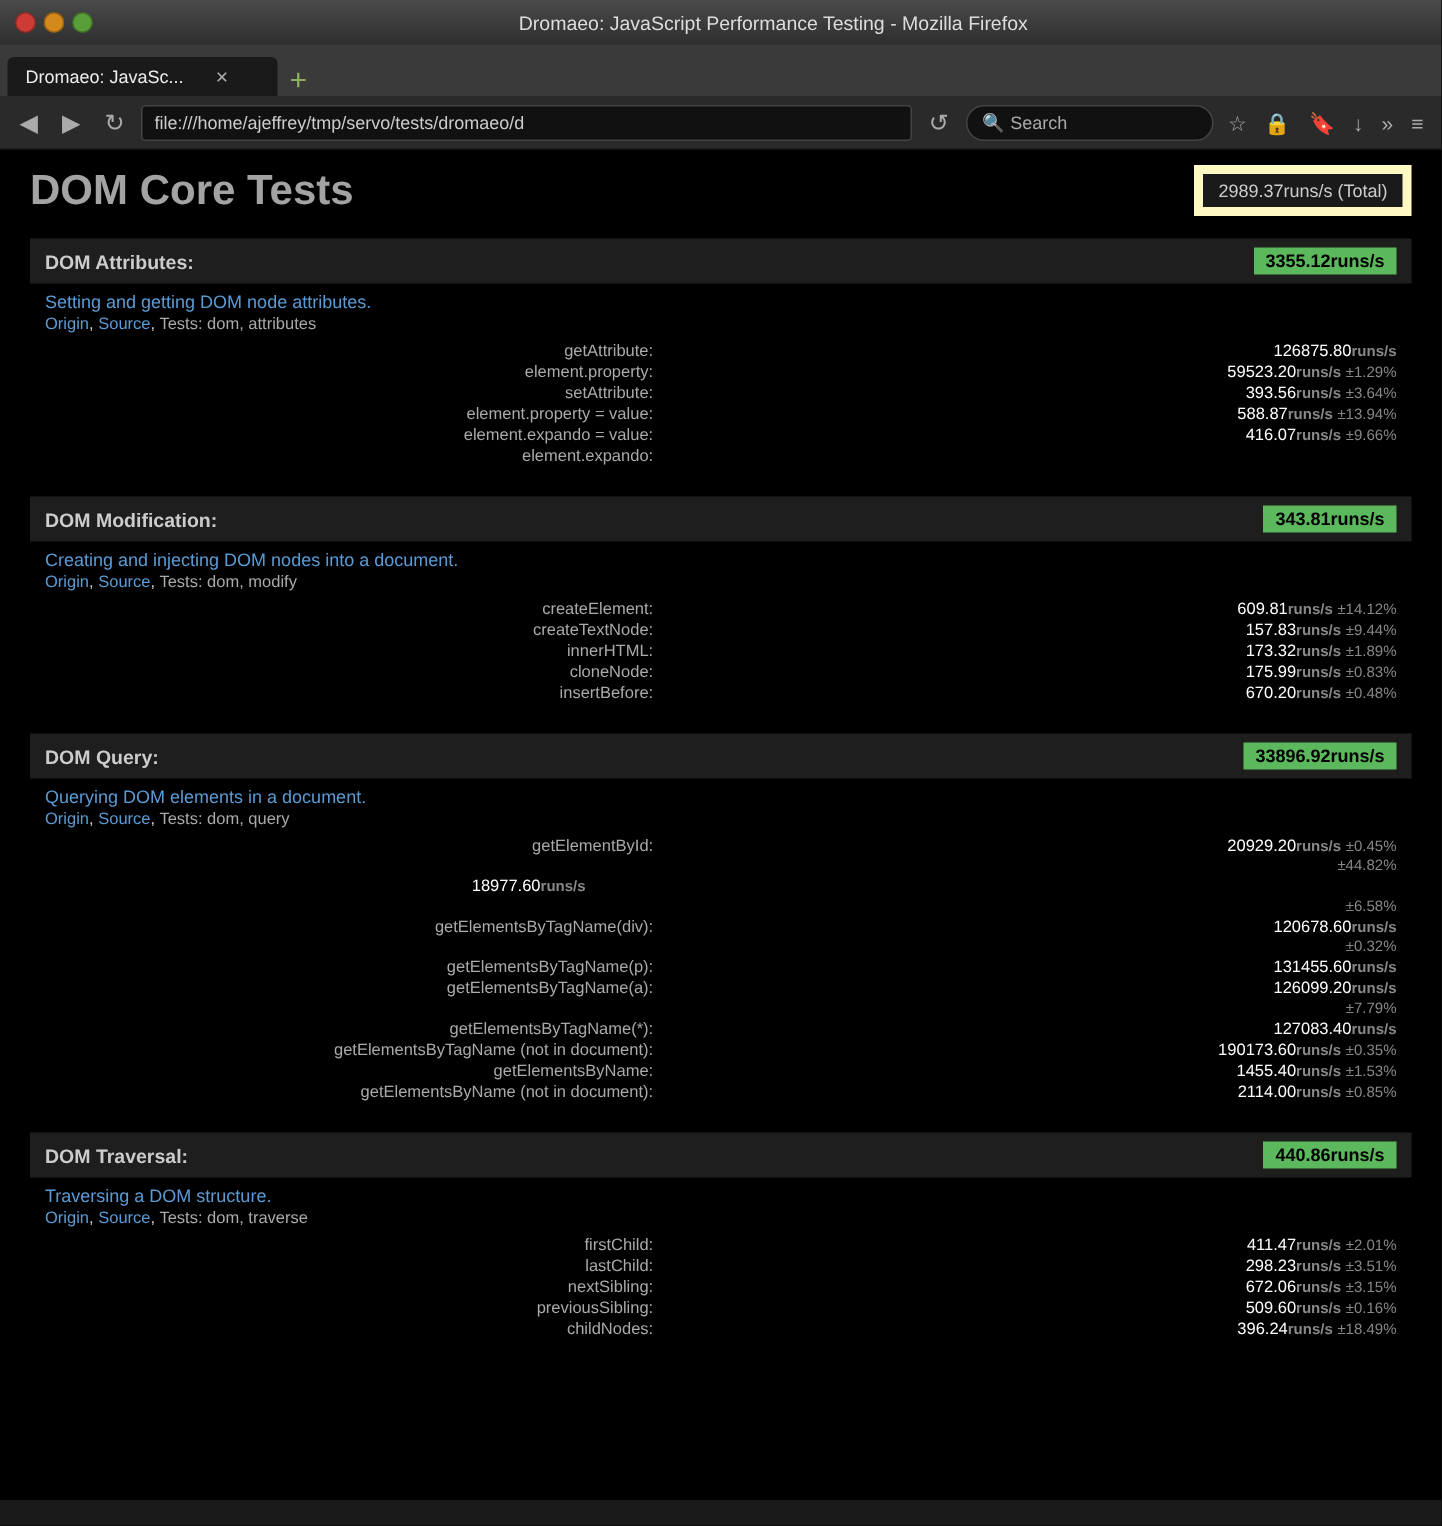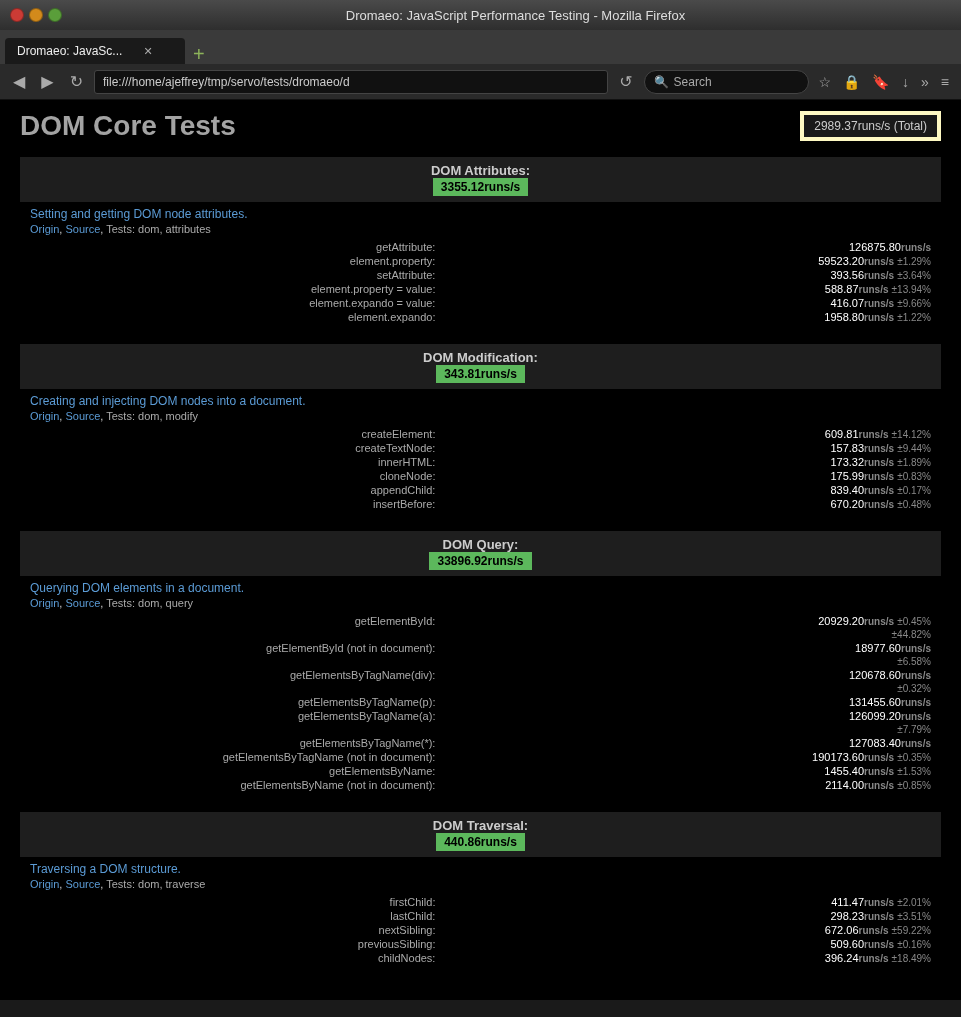--- a/index.html
+++ b/index.html
@@ -110,36 +110,35 @@
       justify-content: space-between;
       margin-bottom: 15px;
     }
     .page-title {
       color: #a3a3a3;
       font-size: 28px;
       font-weight: bold;
     }
     .total-badge {
       background: #1a1a1a;
-      border: 4px solid #fef9c3;
+      border: 6px solid #fef9c3;
       color: #ccc;
       padding: 4px 10px;
       font-size: 12px;
     }
 
     
     .section { margin-bottom: 15px; }
     .section-header {
       background: #1e1e1e;
       display: flex;
       align-items: center;
       justify-content: space-between;
       padding: 6px 10px;
       margin-bottom: 5px;
-      flex-direction: column;
     }
     .section-title {
       color: #ccc;
       font-size: 13px;
       font-weight: bold;
     }
     .section-score {
       background: #5cb85c;
       color: #000;
       padding: 2px 8px;
@@ -247,21 +246,20 @@
           <div class="test-row">
             <span class="test-name">element.property = value:</span>
             <span class="test-value"><span class="val-main">588.87</span><span class="val-secondary">runs/s</span> <span class="test-margin">±13.94%</span></span>
           </div>
           <div class="test-row">
             <span class="test-name">element.expando = value:</span>
             <span class="test-value"><span class="val-main">416.07</span><span class="val-secondary">runs/s</span> <span class="test-margin">±9.66%</span></span>
           </div>
           <div class="test-row">
             <span class="test-name">element.expando:</span>
-            <span class="test-value"><span class="val-main">1958.80</span><span class="val-secondary">runs/s</span> <span class="test-margin">±1.22%</span></span>
           </div>
         </div>
       </div>
       <div class="section">
         <div class="section-header">
           <span class="section-title">DOM Modification:</span>
           <span class="section-score">343.81runs/s</span>
         </div>
         <div class="section-body">
           <div class="section-desc">Creating and injecting DOM nodes into a document.</div>
@@ -276,24 +274,20 @@
           </div>
           <div class="test-row">
             <span class="test-name">innerHTML:</span>
             <span class="test-value"><span class="val-main">173.32</span><span class="val-secondary">runs/s</span> <span class="test-margin">±1.89%</span></span>
           </div>
           <div class="test-row">
             <span class="test-name">cloneNode:</span>
             <span class="test-value"><span class="val-main">175.99</span><span class="val-secondary">runs/s</span> <span class="test-margin">±0.83%</span></span>
           </div>
           <div class="test-row">
-            <span class="test-name">appendChild:</span>
-            <span class="test-value"><span class="val-main">839.40</span><span class="val-secondary">runs/s</span> <span class="test-margin">±0.17%</span></span>
-          </div>
-          <div class="test-row">
             <span class="test-name">insertBefore:</span>
             <span class="test-value"><span class="val-main">670.20</span><span class="val-secondary">runs/s</span> <span class="test-margin">±0.48%</span></span>
           </div>
         </div>
       </div>
       <div class="section">
         <div class="section-header">
           <span class="section-title">DOM Query:</span>
           <span class="section-score">33896.92runs/s</span>
         </div>
@@ -301,21 +295,20 @@
           <div class="section-desc">Querying DOM elements in a document.</div>
           <div class="section-links"><a href="#">Origin</a>, <a href="#">Source</a>, <span>Tests: dom, query</span></div>
           <div class="test-row">
             <span class="test-name">getElementById:</span>
             <span class="test-value"><span class="val-main">20929.20</span><span class="val-secondary">runs/s</span> <span class="test-margin">±0.45%</span></span>
           </div>
           <div class="indent-row">
             <span class="indent-text">±44.82%</span>
           </div>
           <div class="test-row">
-            <span class="test-name">getElementById (not in document):</span>
             <span class="test-value"><span class="val-main">18977.60</span><span class="val-secondary">runs/s</span></span>
           </div>
           <div class="indent-row">
             <span class="indent-text">±6.58%</span>
           </div>
           <div class="test-row">
             <span class="test-name">getElementsByTagName(div):</span>
             <span class="test-value"><span class="val-main">120678.60</span><span class="val-secondary">runs/s</span></span>
           </div>
           <div class="indent-row">
@@ -361,21 +354,21 @@
           <div class="test-row">
             <span class="test-name">firstChild:</span>
             <span class="test-value"><span class="val-main">411.47</span><span class="val-secondary">runs/s</span> <span class="test-margin">±2.01%</span></span>
           </div>
           <div class="test-row">
             <span class="test-name">lastChild:</span>
             <span class="test-value"><span class="val-main">298.23</span><span class="val-secondary">runs/s</span> <span class="test-margin">±3.51%</span></span>
           </div>
           <div class="test-row">
             <span class="test-name">nextSibling:</span>
-            <span class="test-value"><span class="val-main">672.06</span><span class="val-secondary">runs/s</span> <span class="test-margin">±59.22%</span></span>
+            <span class="test-value"><span class="val-main">672.06</span><span class="val-secondary">runs/s</span> <span class="test-margin">±3.15%</span></span>
           </div>
           <div class="test-row">
             <span class="test-name">previousSibling:</span>
             <span class="test-value"><span class="val-main">509.60</span><span class="val-secondary">runs/s</span> <span class="test-margin">±0.16%</span></span>
           </div>
           <div class="test-row">
             <span class="test-name">childNodes:</span>
             <span class="test-value"><span class="val-main">396.24</span><span class="val-secondary">runs/s</span> <span class="test-margin">±18.49%</span></span>
           </div>
         </div>

